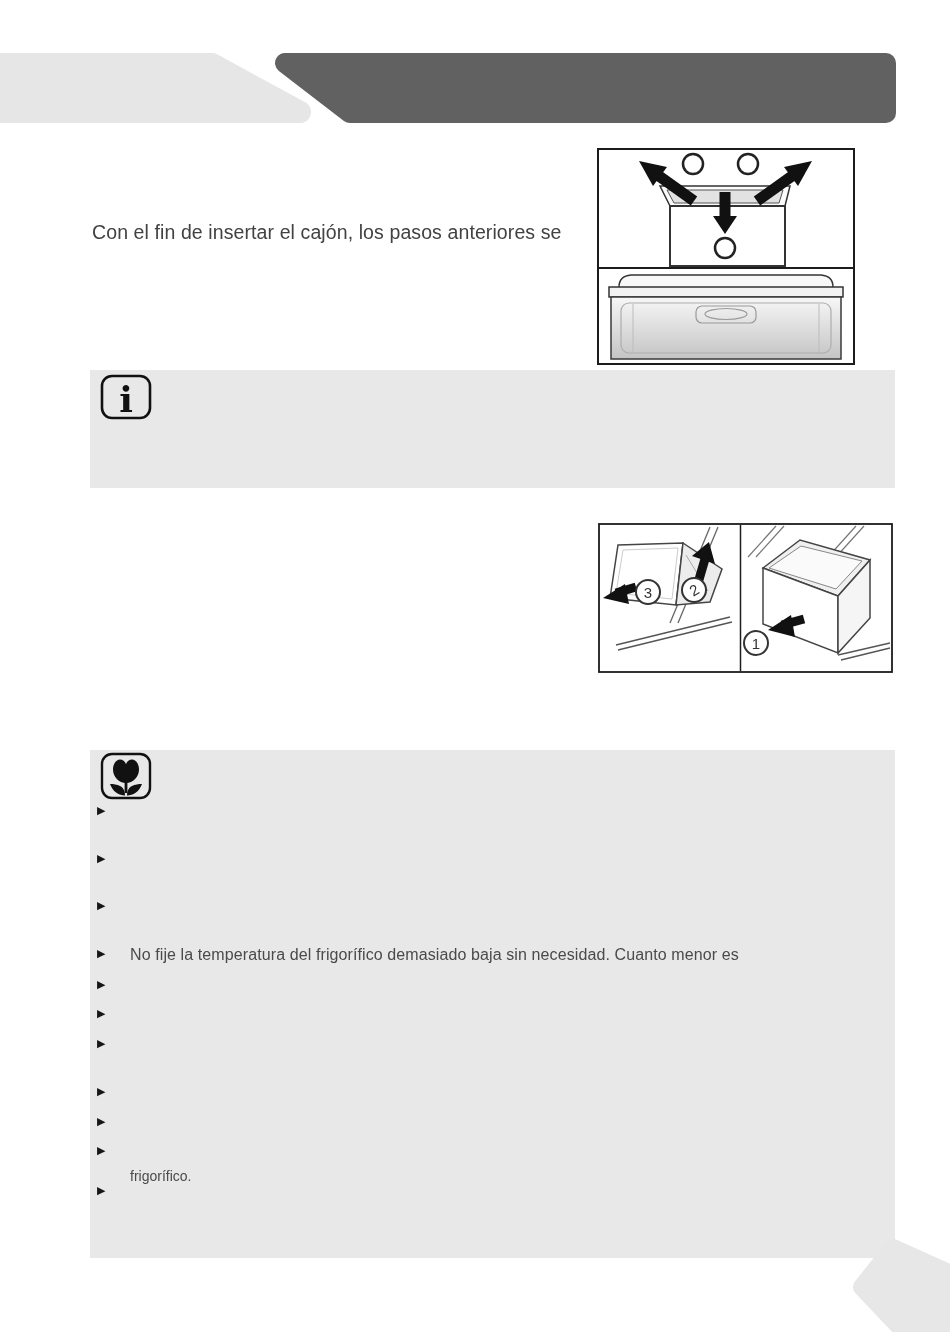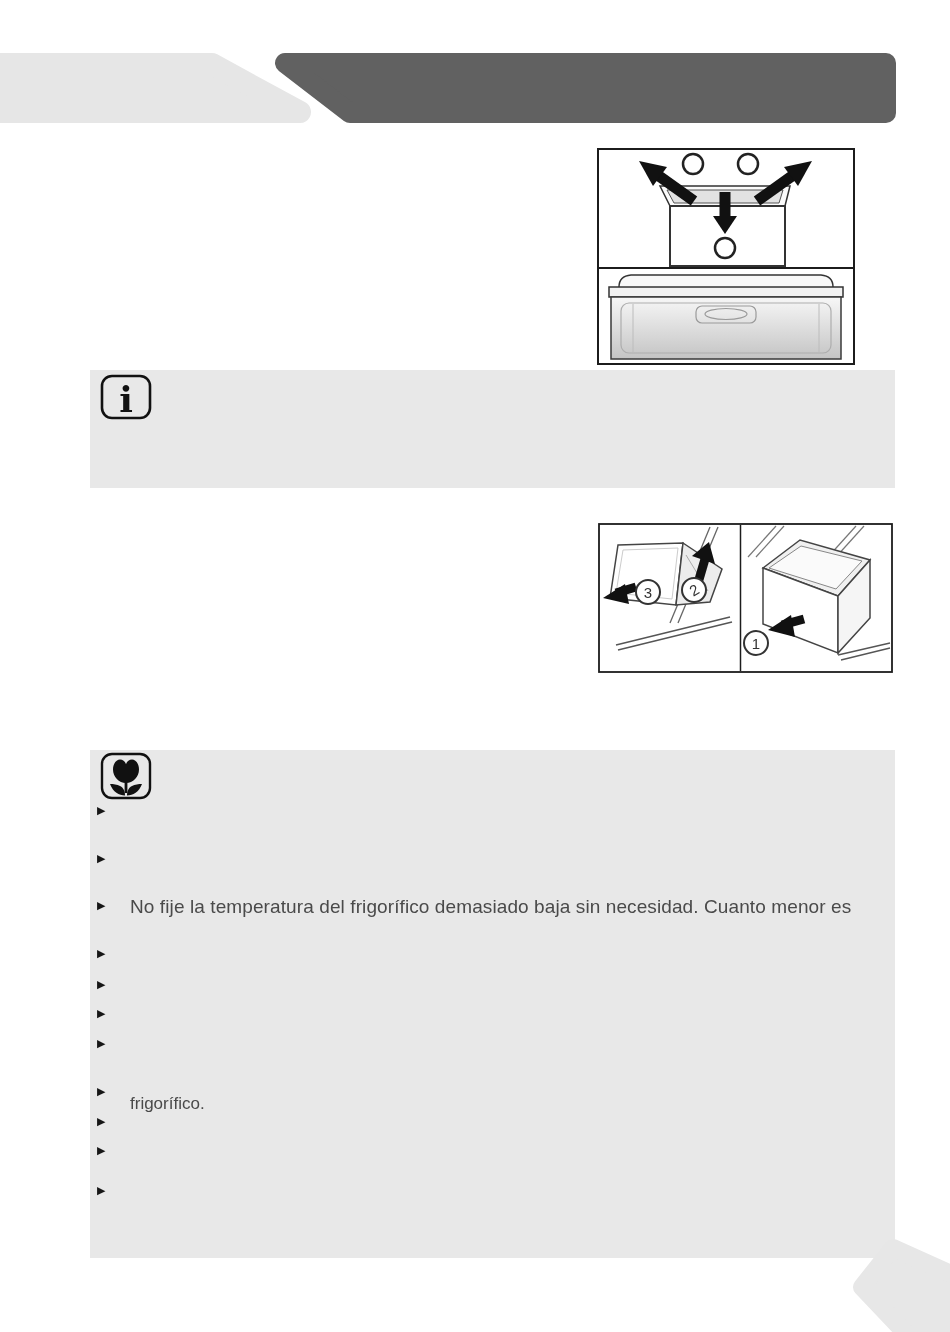--- a/index.html
+++ b/index.html
@@ -14,37 +14,38 @@
     font-size:19.5px;line-height:26px;color:#424242;font-weight:400;letter-spacing:.1px;
   }
   .icon-badge{position:absolute;width:52px;}
   .bullet-row{
     position:absolute;left:97px;width:790px;display:flex;align-items:flex-start;
   }
   .tri{
     font-size:11px;line-height:11px;color:#161616;margin-top:5px;flex:0 0 auto;width:33px;
   }
   .btxt{
-    font-size:19px;line-height:24px;color:#4a4a4a;letter-spacing:.1px;
+    font-size:16px;line-height:24px;color:#4a4a4a;letter-spacing:.1px;margin-top:48px;
   }
   .wrapped-line{
-    position:absolute;left:130px;top:1092px;font-size:17px;line-height:24px;color:#4a4a4a;
+    position:absolute;left:130px;top:1164px;font-size:14px;line-height:24px;color:#4a4a4a;
   }
   svg{display:block;}
 </style>
 </head>
 <body>
 
 <div class="canvas">
 
   <svg class="abs" style="left:0;top:0;" width="950" height="140" viewBox="0 0 950 140">
     <polygon points="-30,64 212,64 300,112 -30,112" fill="#e6e6e6" stroke="#e6e6e6" stroke-width="22" stroke-linejoin="round"></polygon>
     <polygon points="285,63 886,63 886,113 350,113" fill="#616161" stroke="#616161" stroke-width="20" stroke-linejoin="round"></polygon>
   </svg>
 
+  <div class="intro">Con el fin de insertar el cajón, los pasos anteriores se</div>
 
   <svg class="abs" style="left:597px;top:148px;" width="258" height="217" viewBox="0 0 258 217">
     <defs>
       <linearGradient id="drawerGrad" x1="0" y1="0" x2="0" y2="1">
         <stop offset="0" stop-color="#f7f7f7"></stop>
         <stop offset="1" stop-color="#c4c4c4"></stop>
       </linearGradient>
     </defs>
     <rect x="1" y="1" width="256" height="215" fill="#ffffff" stroke="#1c1c1c" stroke-width="2"></rect>
     <line x1="2" y1="120" x2="256" y2="120" stroke="#1c1c1c" stroke-width="2"></line>

